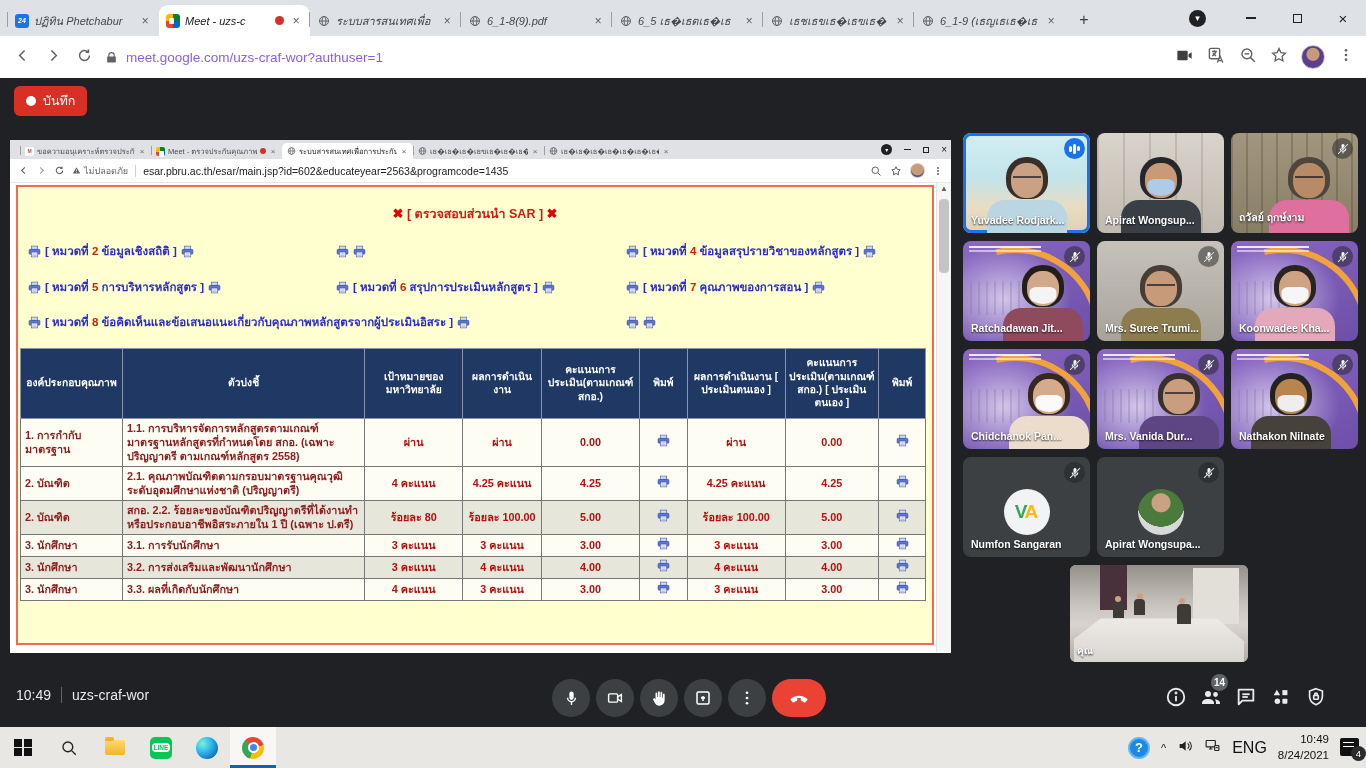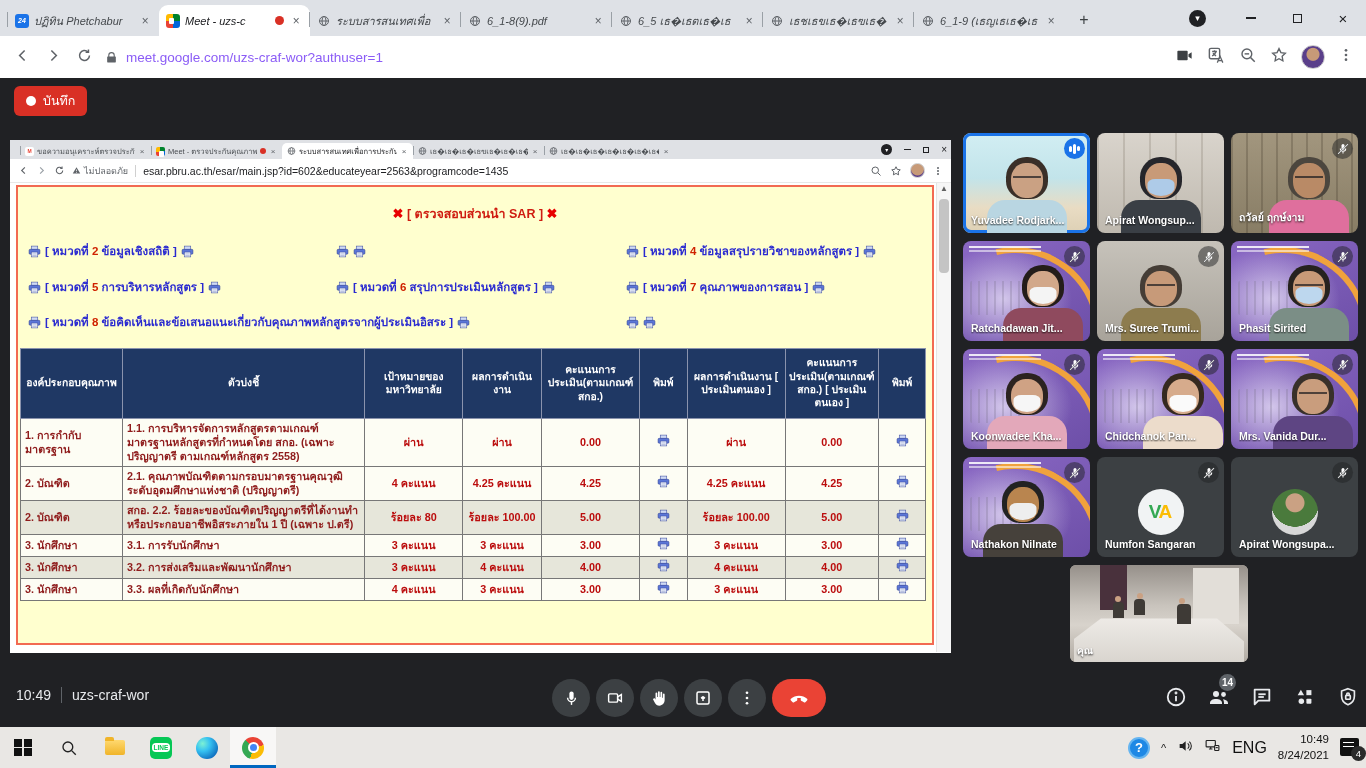--- a/index.html
+++ b/index.html
@@ -129,21 +129,21 @@
 
   .selfview { position:absolute; left:1070px; top:487px; width:178px; height:97px; border-radius:6px; overflow:hidden; background:#b5afa7; }
   .sv-wall { position:absolute; inset:0; background:linear-gradient(180deg,#96908a 0%,#c9c4bd 42%,#d8d3cc 62%,#b0aaa2 100%); }
   .sv-curtain { position:absolute; left:17%; top:0; width:15%; height:46%; background:#49313c; }
   .sv-panel { position:absolute; right:5%; top:3%; width:26%; height:58%; background:#e2ded8; }
   .sv-table { position:absolute; left:2%; bottom:0; width:96%; height:52%; background:linear-gradient(180deg,#f0ede9,#d9d5cf); clip-path:polygon(0 55%,16% 14%,84% 14%,100% 60%,100% 100%,0 100%); }
   .sv-p { position:absolute; width:11px; height:16px; border-radius:4px 4px 0 0; background:#3e3a36; }
   .sv-p:before { content:''; position:absolute; left:2.5px; top:-6px; width:6px; height:6px; border-radius:50%; background:#caa183; }
   .sv-label { position:absolute; left:7px; bottom:4px; color:#fff; font-size:10px; font-weight:bold; text-shadow:0 1px 2px rgba(0,0,0,.8); z-index:3; }
 
-  .side-icons { position:absolute; left:1163px; top:606px; display:flex; gap:17px; align-items:center; }
+  .side-icons { position:absolute; left:1163px; top:606px; display:flex; gap:9px; align-items:center; }
   .side-btn { position:relative; width:26px; height:26px; display:flex; align-items:center; justify-content:center; }
   .count-badge { position:absolute; top:-10px; right:-4px; min-width:17px; height:17px; border-radius:9px; background:#5f6368; color:#fff; font-size:10px; font-weight:bold; display:flex; align-items:center; justify-content:center; padding:0 3px; }
 
   .meet-bottom { position:absolute; left:0; right:0; bottom:0; height:57px; }
   .mb-left { position:absolute; left:16px; top:17px; display:flex; align-items:center; gap:10px; color:#e8eaed; font-size:14px; }
   .mb-left .vsep { width:1px; height:16px; background:#5f6368; }
   .mb-controls { position:absolute; left:552px; top:9px; display:flex; align-items:center; gap:6px; }
   .ctl { width:38px; height:38px; border-radius:50%; background:#3c4043; display:flex; align-items:center; justify-content:center; }
   .ctl.end { width:54px; border-radius:20px; background:#ea4335; }
 
@@ -790,39 +790,20 @@
               <rect x="9" y="2" width="6" height="12" rx="3"></rect>
               <path d="M5.5 11a6.5 6.5 0 0 0 13 0h-2a4.5 4.5 0 0 1-9 0z"></path>
               <rect x="11" y="17" width="2" height="4"></rect>
               <rect x="11" y="-2" width="2.2" height="28" transform="rotate(45 12 12)" fill="#fff" stroke="#3c4043" stroke-width="0.8"></rect>
             </svg>
           </div>
           <div class="pname">Mrs. Suree Trumi...</div>
         </div>
         <div class="tile bg-purple">
           <div class="bldg"></div>
-          <div class="person" style="left: calc(50% + 14px); --shirt: #7b8e86; --hair: #26221f; --skin: #c89a78;">
-            <div class="p-hair"></div>
-            <div class="p-face"></div>
-            <div class="p-glasses"></div>
-            <div class="p-mask" style="--mask: #bdd7ee;"></div>
-            <div class="p-body"></div>
-          </div>
-          <div class="mute-badge">
-            <svg width="12" height="12" viewBox="0 0 24 24" fill="#fff">
-              <rect x="9" y="2" width="6" height="12" rx="3"></rect>
-              <path d="M5.5 11a6.5 6.5 0 0 0 13 0h-2a4.5 4.5 0 0 1-9 0z"></path>
-              <rect x="11" y="17" width="2" height="4"></rect>
-              <rect x="11" y="-2" width="2.2" height="28" transform="rotate(45 12 12)" fill="#fff" stroke="#3c4043" stroke-width="0.8"></rect>
-            </svg>
-          </div>
-          <div class="pname">Phasit Sirited</div>
-        </div>
-        <div class="tile bg-purple">
-          <div class="bldg"></div>
           <div class="person" style="left: calc(50% + 0px); --shirt: #e3a8ba; --hair: #2b2320; --skin: #cfa284;">
             <div class="p-hair"></div>
             <div class="p-face"></div>
             <div class="p-mask" style="--mask: #f6f6f6;"></div>
             <div class="p-body"></div>
           </div>
           <div class="mute-badge">
             <svg width="12" height="12" viewBox="0 0 24 24" fill="#fff">
               <rect x="9" y="2" width="6" height="12" rx="3"></rect>
               <path d="M5.5 11a6.5 6.5 0 0 0 13 0h-2a4.5 4.5 0 0 1-9 0z"></path>

